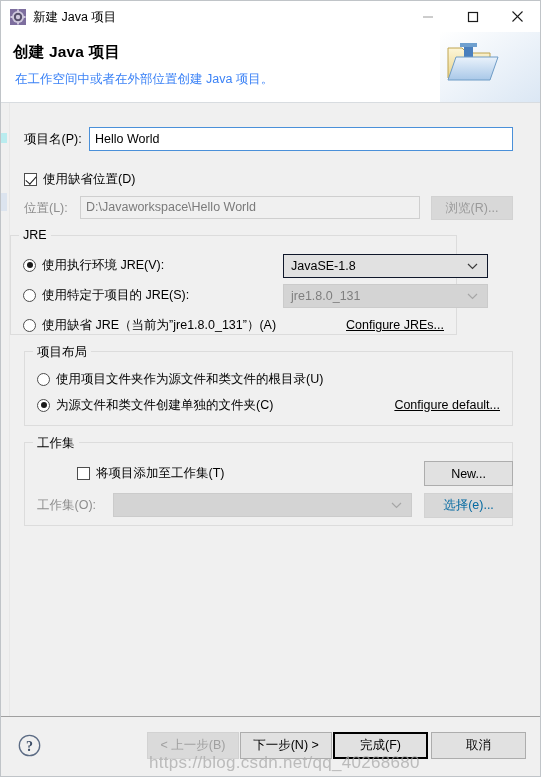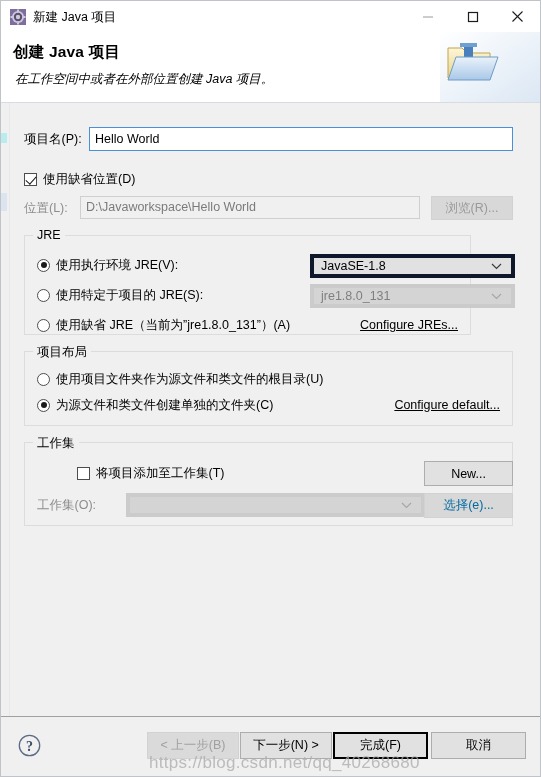--- a/index.html
+++ b/index.html
@@ -87,22 +87,21 @@
     font-size: 15.5px;
     font-weight: bold;
     color: #000;
     letter-spacing: 0.2px;
   }
   #header-desc {
     position: absolute;
     left: 14px;
     top: 39px;
     font-size: 12.5px;
-    color: #000000;
-    font-style: italic;
+    color: #3b82f6;
   }
   #header-art {
     position: absolute;
     right: 0; top: 0;
     width: 100px;
     height: 70px;
   }
 
   
   #left-strip {
@@ -242,21 +241,21 @@
   }
   .group-title {
     position: absolute;
     top: -8px;
     left: 8px;
     background: #f0f0f0;
     padding: 0 4px;
     font-size: 12.5px;
     color: #000;
   }
-  #grp-jre   { left: 14px; top: 132px; width: 447px; height: 100px; }
+  #grp-jre   { left: 0; top: 132px; width: 447px; height: 100px; }
   #grp-layout{ left: 14px; top: 248px; width: 489px; height: 75px; }
   #grp-ws    { left: 14px; top: 339px; width: 489px; height: 84px; }
 
   
   .radio-row {
     position: absolute;
     display: flex;
     align-items: center;
     height: 18px;
   }
@@ -278,28 +277,27 @@
     width: 6px; height: 6px;
     border-radius: 50%;
     background: #1b1b1b;
   }
 
   
   .combo {
     position: absolute;
     box-sizing: border-box;
     height: 24px;
-    border: 4px solid #0f172a;
+    border: 1px solid #0f172a;
     background: #e1e1e1;
     font-size: 12.5px;
     color: #000;
     display: flex;
     align-items: center;
     padding-left: 7px;
-    margin-left: 13px;
   }
   .combo.disabled { background: #d4d4d4; border-color: #cbcbcb; color: #7f7f7f; }
   .combo .chev {
     position: absolute;
     right: 9px;
     top: 50%;
     transform: translateY(-50%);
   }
 
   .link {

